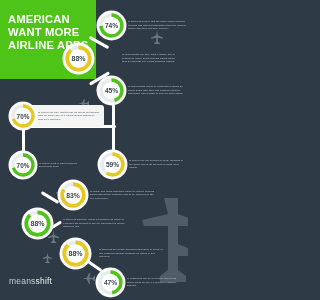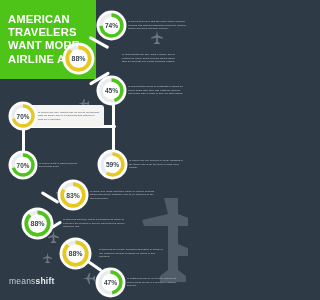--- a/index.html
+++ b/index.html
@@ -98,21 +98,21 @@
   }
 
   
   .logo {
     position: absolute;
     left: 9px; bottom: 14px;
     color: #c6ccd1;
     font-size: 8.5px;
     letter-spacing: .2px;
   }
-  .logo b { font-weight: bold; color: #e7ebee; text-align: center; }
+  .logo b { font-weight: normal; color: #e7ebee; text-align: center; }
 </style>
 </head>
 <body>
 
 <div id="infographic">
 
   <svg class="plane-big" viewBox="0 0 64 86">
     <path d="M30 2 L44 2 L44 18 L60 24 L62 30 L44 30 L44 48 L58 54 L60 60 L44 60 L44 74 L52 80 L52 86 L26 86 L26 80 L34 74 L34 30 L10 30 L8 24 L34 18 Z"></path>
   </svg>
   <svg class="plane-mini" style="left:150px;top:30px;width:14px;height:14px" viewBox="0 0 24 24">
@@ -135,21 +135,20 @@
     </svg>
   <svg class="plane-mini" style="left:42px;top:252px;width:11px;height:11px" viewBox="0 0 24 24">
       <path d="M12 1 L13.5 9 L22 13 L22 15 L13.5 13.5 L13.5 20 L17 22.5 L17 24 L7 24 L7 22.5 L10.5 20 L10.5 13.5 L2 15 L2 13 L10.5 9 Z"></path>
     </svg>
   <svg class="plane-mini" style="left:82px;top:272px;width:13px;height:13px" viewBox="0 0 24 24">
       <path d="M1 12 L9 10.5 L13 2 L15 2 L13.5 10.5 L20 10.5 L22.5 7 L24 7 L24 17 L22.5 17 L20 13.5 L13.5 13.5 L15 22 L13 22 L9 13.5 Z"></path>
     </svg>
 
   <div class="headline-panel">
     <div class="line">AMERICAN</div>
-    <div class="line">TRAVELERS</div>
     <div class="line">WANT MORE</div>
     <div class="line">AIRLINE APPS</div>
   </div>
 
   <div class="conn" style="left:88px;top:41px;width:22px;height:3px;transform:rotate(29deg)"></div>
   <div class="conn" style="left:88px;top:77px;width:23px;height:3px;transform:rotate(-31deg)"></div>
   <div class="conn" style="left:112px;top:100px;width:3px;height:60px"></div>
   <div class="conn" style="left:22px;top:128px;width:3px;height:28px"></div>
   <div class="conn" style="left:24px;top:125px;width:92px;height:3px"></div>
   <div class="conn" style="left:40px;top:196px;width:20px;height:3px;transform:rotate(31deg)"></div>

